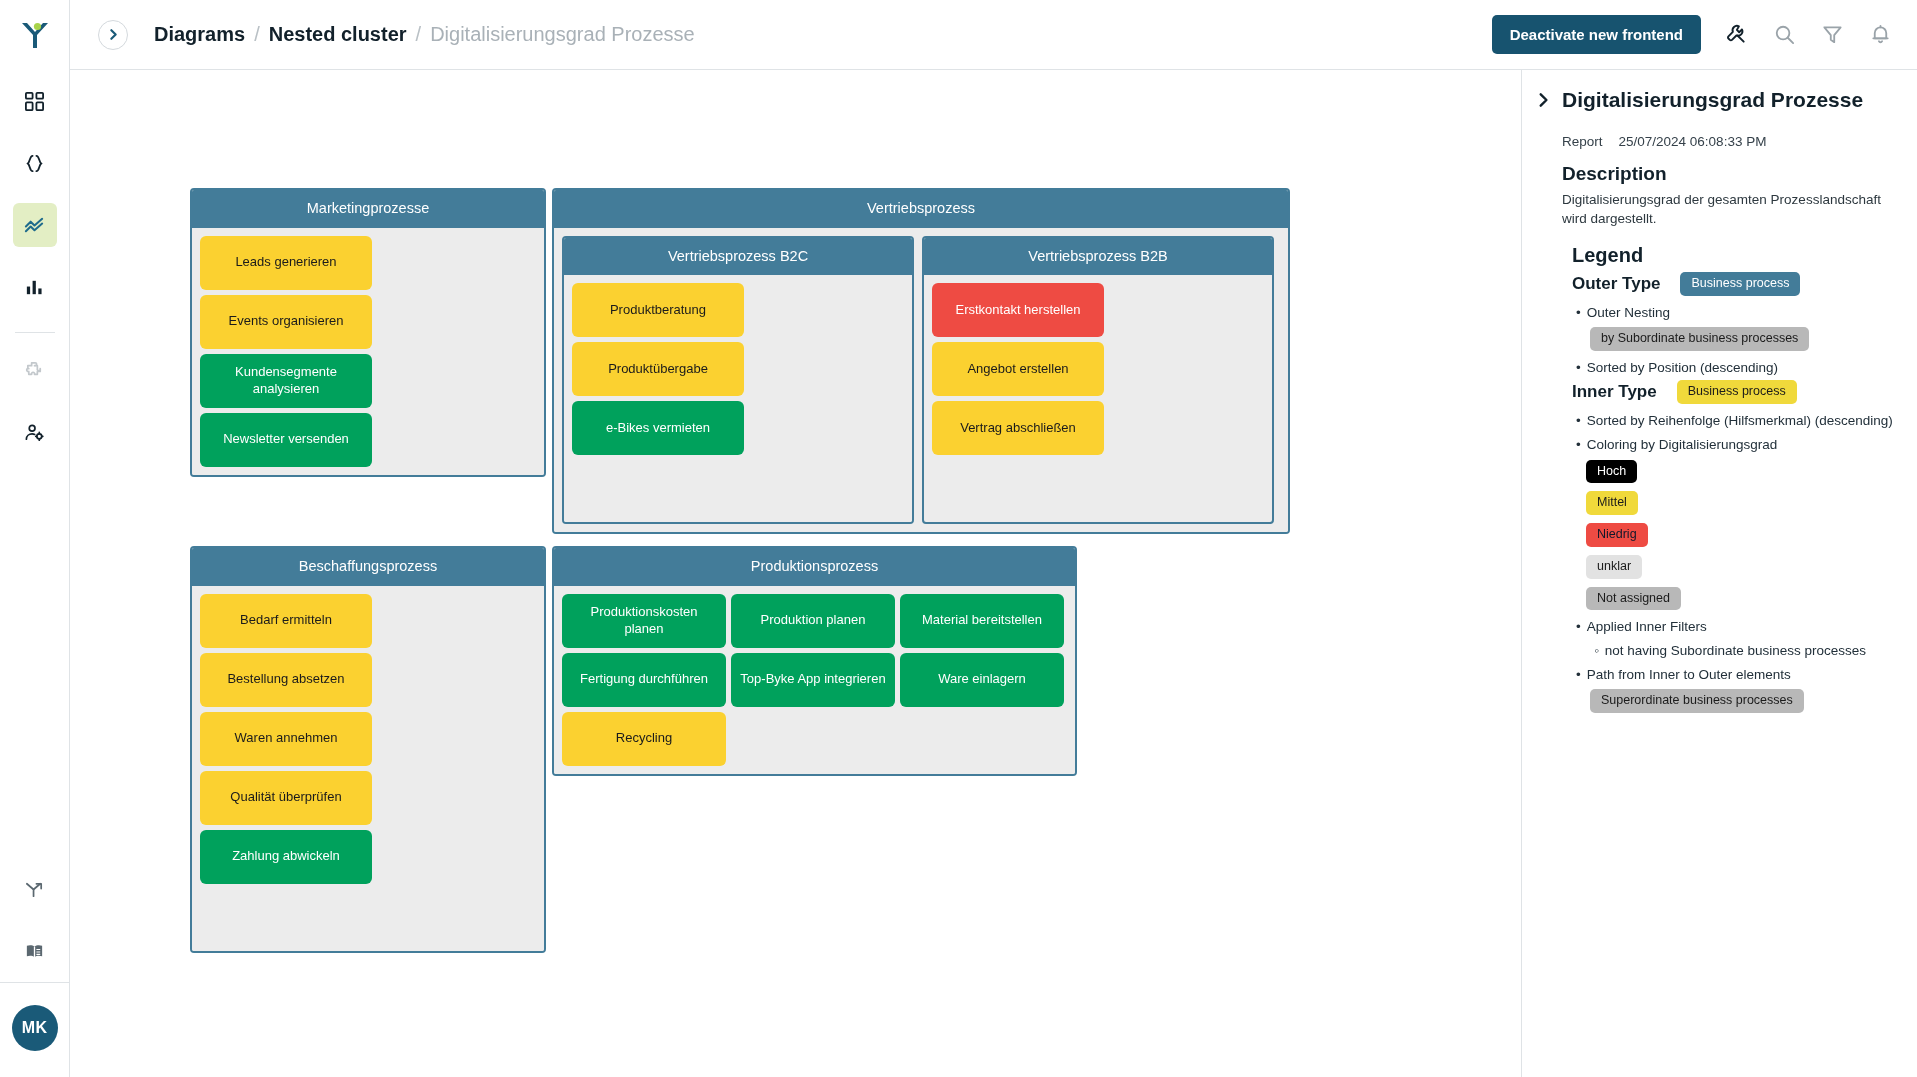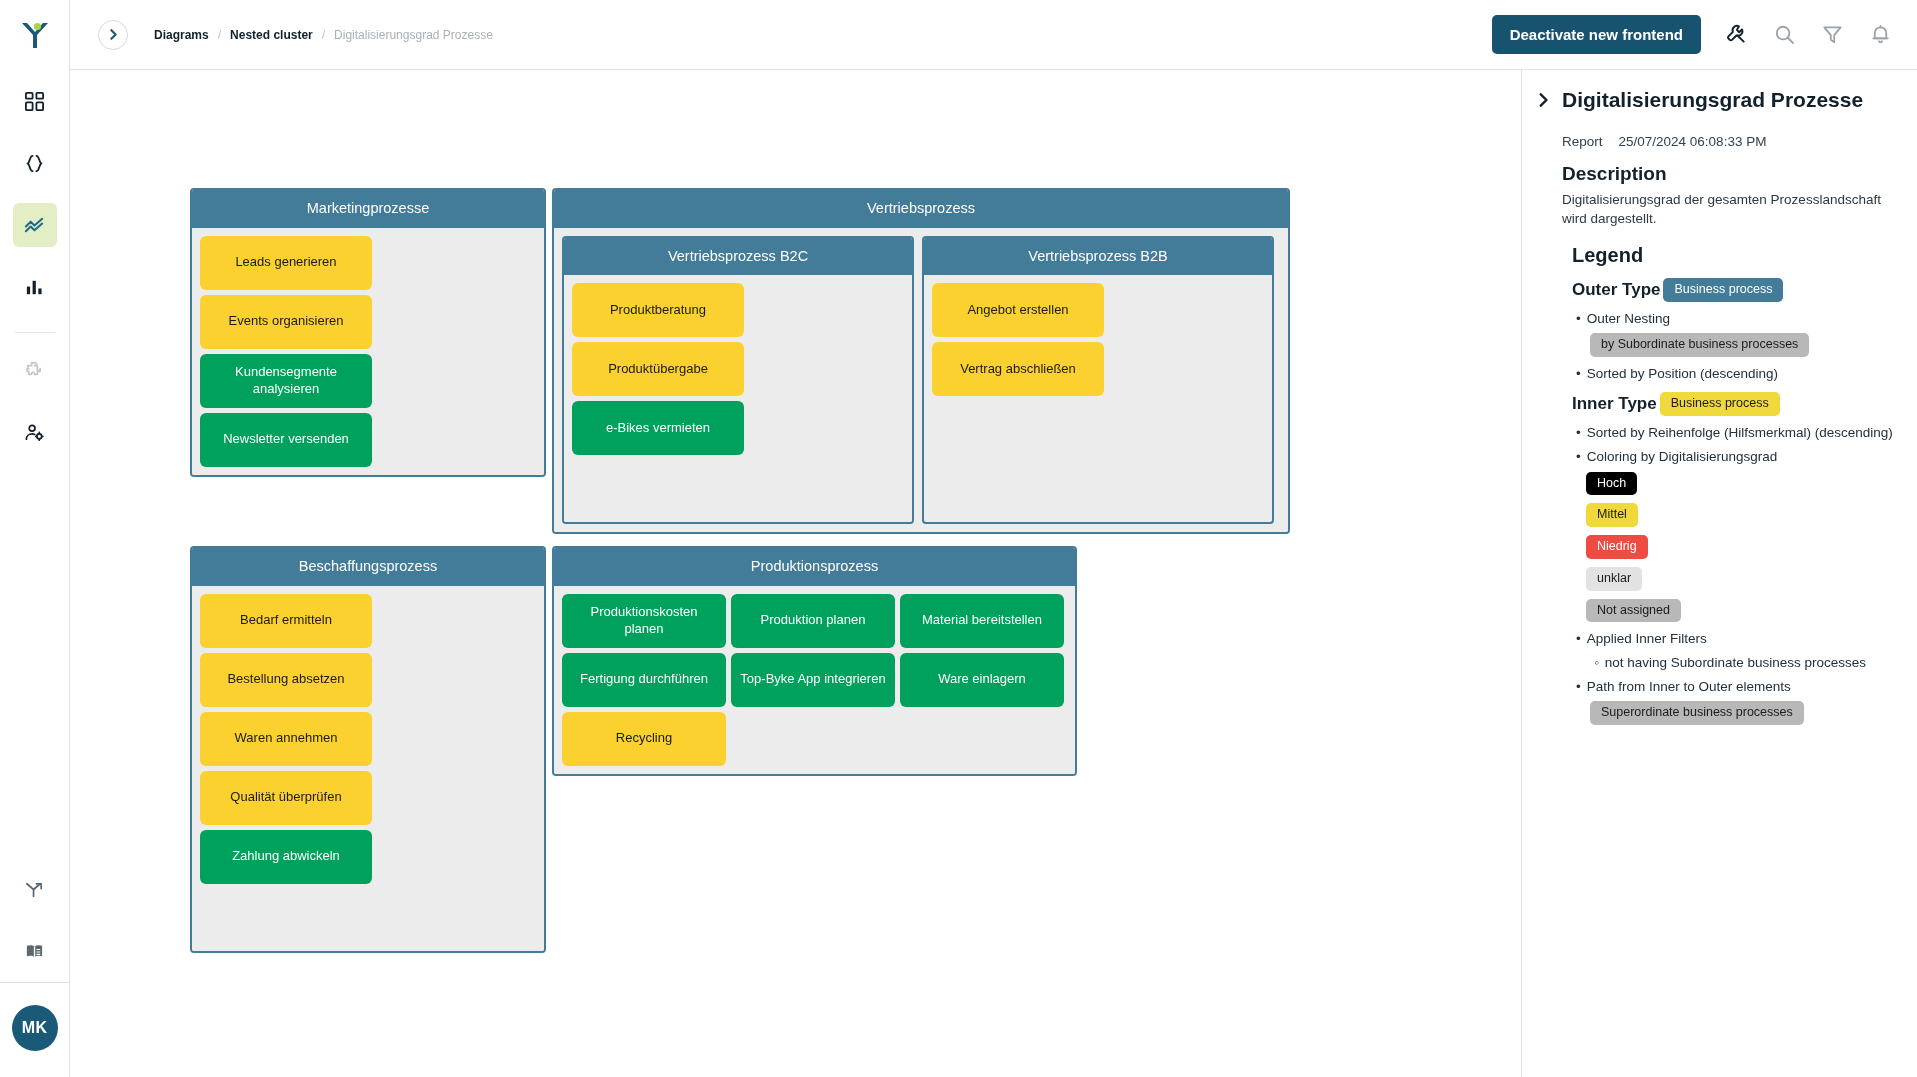--- a/index.html
+++ b/index.html
@@ -47,21 +47,21 @@
     display: flex; align-items: center;
     padding: 0 24px 0 0;
     background: #fff;
   }
   .collapse-btn {
     width: 30px; height: 30px; border-radius: 50%;
     border: 1px solid #d4d9dd; background: #fff;
     display: flex; align-items: center; justify-content: center;
     margin-left: 28px; margin-right: 26px; cursor: pointer; flex: 0 0 auto;
   }
-  .breadcrumb { display: flex; align-items: center; font-size: 12px; gap: 9px; }
+  .breadcrumb { display: flex; align-items: center; font-size: 20px; gap: 9px; }
   .crumb { color: #12212b; font-weight: 700; cursor: pointer; white-space: nowrap; }
   .crumb.current { color: #a9b1b7; font-weight: 400; cursor: default; }
   .crumb-sep { color: #b9c0c5; font-weight: 400; }
   .topbar-right { margin-left: auto; display: flex; align-items: center; gap: 22px; }
   .primary-btn {
     background: #17536f; color: #fff;
     font-size: 15px; font-weight: 700;
     padding: 11px 18px; border: none; border-radius: 5px;
     cursor: pointer; white-space: nowrap;
   }
@@ -116,31 +116,31 @@
   }
   .panel-head { display: flex; align-items: flex-start; gap: 12px; }
   .panel-chevron { flex: 0 0 auto; padding-top: 4px; cursor: pointer; }
   .panel-title { font-size: 21px; font-weight: 700; color: #12212b; line-height: 1.15; }
   .panel-body { margin-left: 36px; }
   .meta-row { display: flex; gap: 16px; font-size: 13.5px; color: #35414a; margin-top: 22px; }
   .sec-title { font-size: 19px; font-weight: 700; color: #12212b; margin-top: 14px; }
   .desc { font-size: 13.5px; color: #2d383f; line-height: 1.38; margin-top: 6px; }
   .legend-title { font-size: 20px; font-weight: 700; color: #12212b; margin-top: 16px; }
 
-  .type-row { display: flex; align-items: center; gap: 3px; margin-top: 11px; }
+  .type-row { display: flex; align-items: center; gap: 20px; margin-top: 5px; }
   .type-label { font-size: 17px; font-weight: 700; color: #12212b; }
   .chip {
     font-size: 12.5px; border-radius: 5px; padding: 5px 11px; display: inline-block;
     line-height: 1.1; white-space: nowrap;
   }
   .chip.teal   { background: #437c99; color: #ffffff; }
   .chip.yellow { background: #f0d93b; color: #1b1b1b; }
   .chip.gray   { background: #b8b8b8; color: #1b1b1b; }
   .chip.green  { background: #000000; color: #ffffff; }
-  .chip.red    { background: #ee4b43; color: #ffffff; text-align: center; }
+  .chip.red    { background: #ee4b43; color: #0f172a; text-align: center; }
   .chip.lightgray { background: #e2e2e2; color: #1b1b1b; }
 
   .bullet { font-size: 13.5px; color: #22303a; margin-top: 9px; padding-left: 4px; }
   .bullet::before { content: "\2022"; margin-right: 6px; color: #22303a; }
   .subbullet { font-size: 13.5px; color: #22303a; margin-top: 9px; padding-left: 22px; }
   .subbullet::before { content: "\25E6"; margin-right: 6px; }
   .chip-indent { padding-left: 18px; margin-top: 7px; }
   .swatches { padding-left: 14px; margin-top: 8px; display: flex; flex-direction: column; align-items: flex-start; gap: 8px; }
 </style>
 </head>
@@ -306,20 +306,21 @@
                         <div class="tile green  t-w3">e-Bikes vermieten</div>
                         <div class="tile empty  t-w3"></div>
                       </div>
                     </div>
                   </div>
 
                   <div class="cluster" style="width:352px;">
                     <div class="cluster-head">Vertriebsprozess B2B</div>
                     <div class="cluster-body">
                       <div class="tiles">
+                        <div class="tile red    t-w3">Erstkontakt herstellen</div>
                         <div class="tile yellow t-w3">Angebot erstellen</div>
                         <div class="tile yellow t-w3">Vertrag abschließen</div>
                       </div>
                     </div>
                   </div>
 
                 </div>
               </div>
             </div>
           </div>

